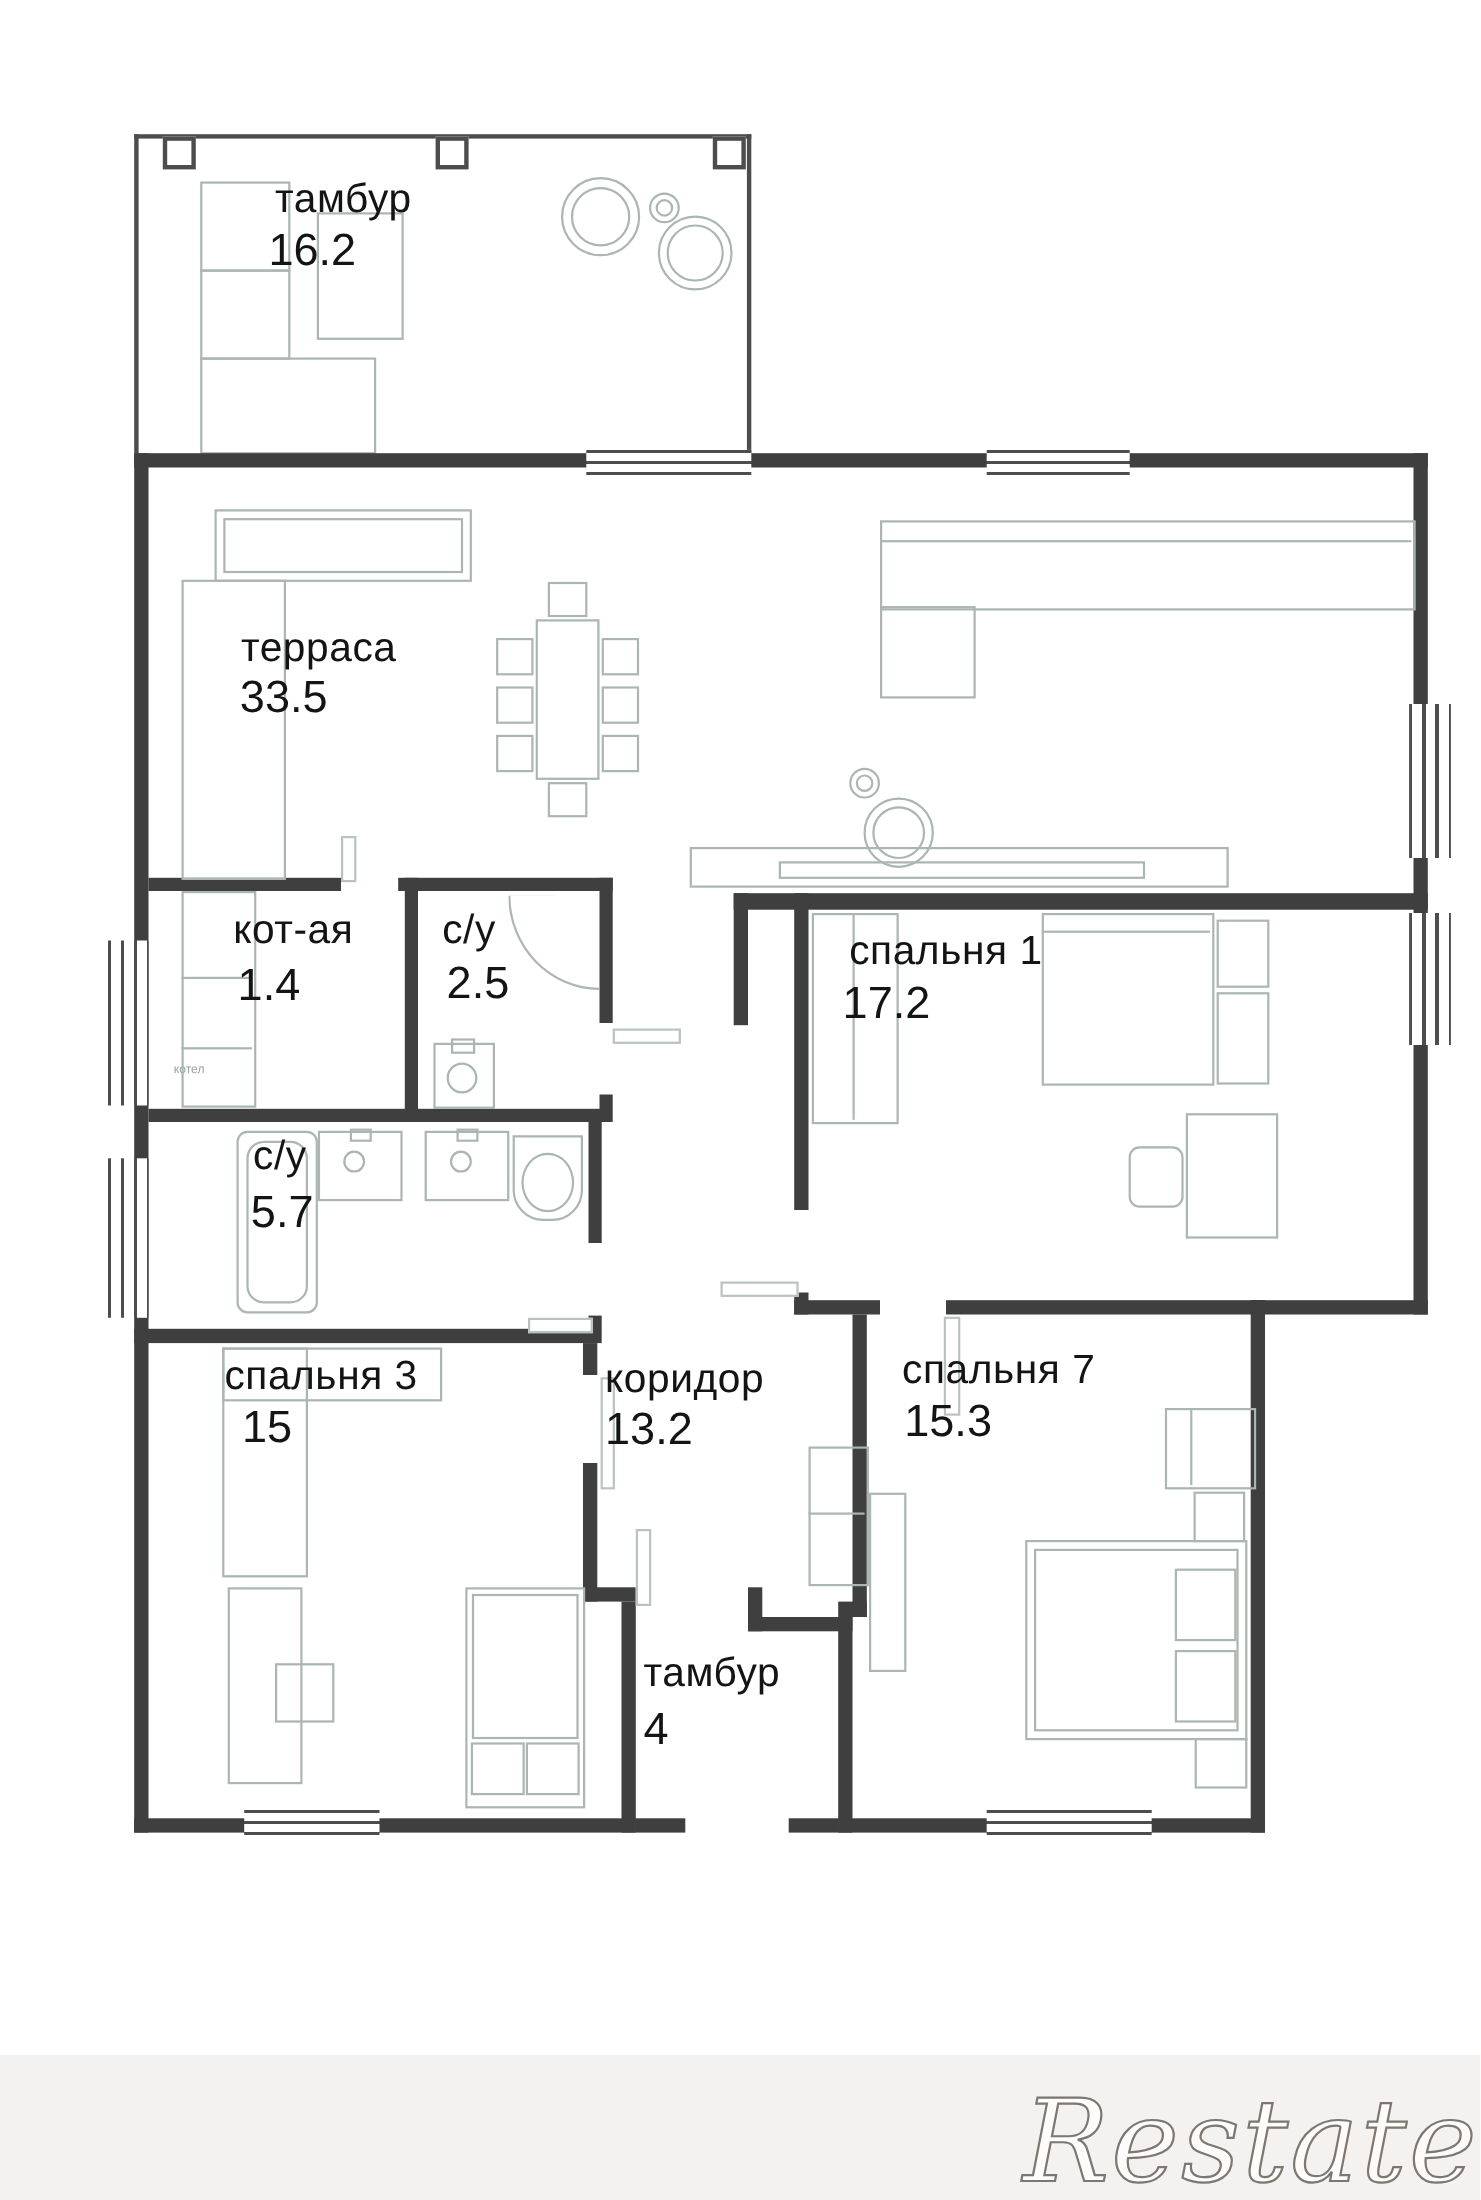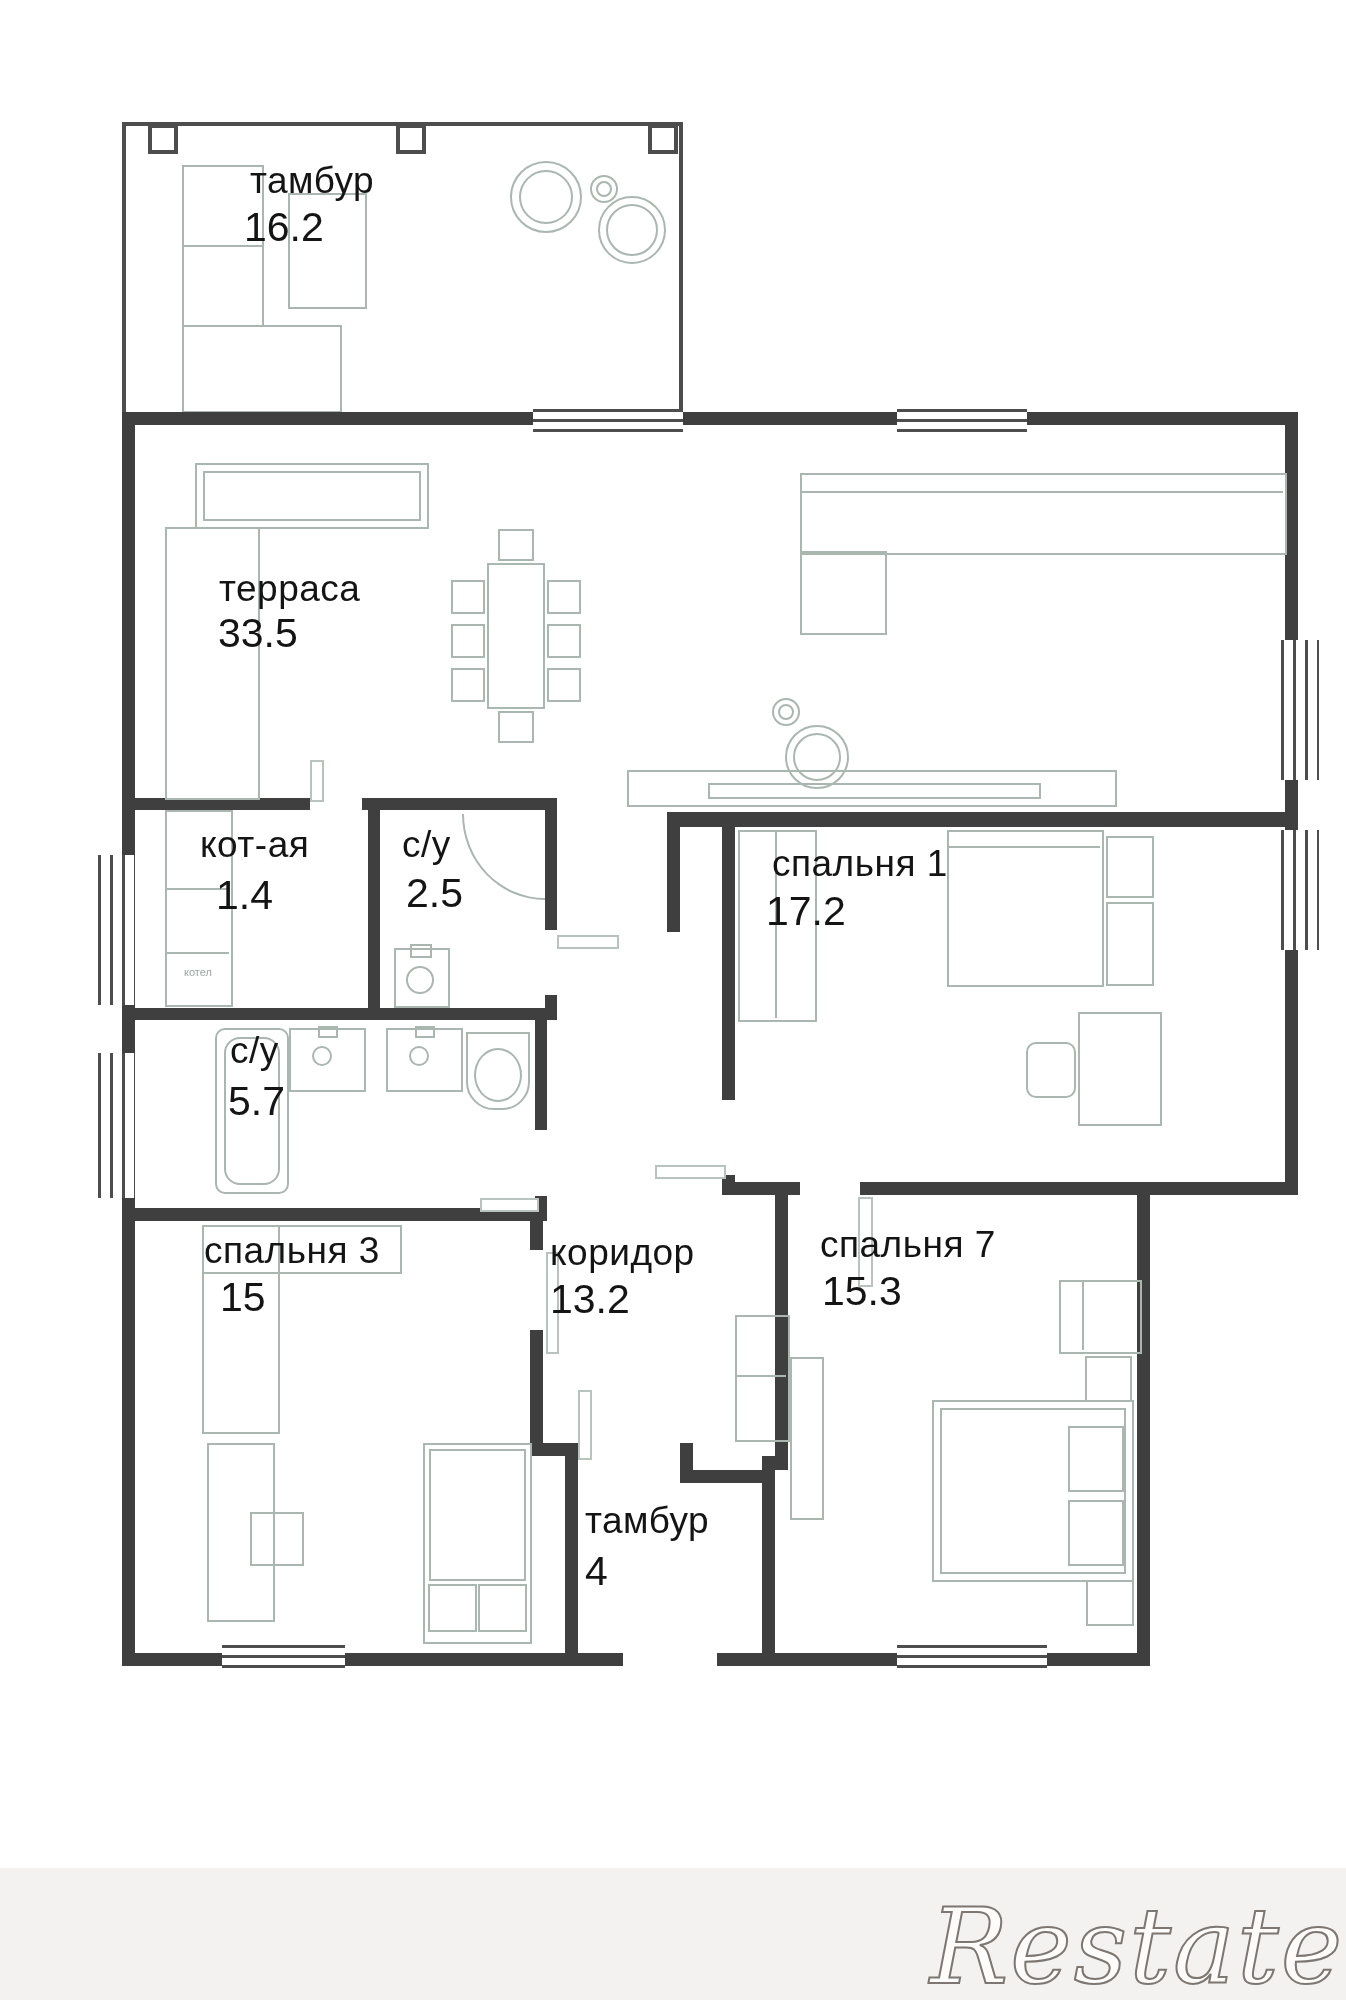--- a/index.html
+++ b/index.html
@@ -136,23 +136,23 @@
 
   <div class="f" style="left:627px;top:770px;width:486px;height:33px"></div>
   <div class="f" style="left:708px;top:783px;width:329px;height:12px"></div>
 
   <div class="lbl" style="left:219px;top:568px">терраса</div>
   <div class="num" style="left:218px;top:610px">33.5</div>
 
   <div class="f" style="left:165px;top:810px;width:64px;height:193px"></div>
   <div class="fl" style="left:165px;top:888px;width:64px;height:2px"></div>
   <div class="fl" style="left:165px;top:952px;width:64px;height:2px"></div>
-  <div class="tiny" style="left:184px;top:966px">котел</div>
-
-  <div class="lbl" style="left:200px;top:824px">кот-ая</div>
+  <div class="tiny" style="left:158px;top:966px">котел</div>
+
+  <div class="lbl" style="left:212px;top:824px">кот-ая</div>
   <div class="num" style="left:216px;top:872px">1.4</div>
 
   <div class="f" style="left:462px;top:814px;width:81px;height:84px;border-top:none;border-right:none;border-radius:0 0 0 100%"></div>
   <div class="f" style="left:394px;top:948px;width:52px;height:56px"></div>
   <div class="f ring" style="left:406px;top:966px;width:24px;height:24px"></div>
   <div class="f" style="left:410px;top:944px;width:18px;height:10px"></div>
 
   <div class="lbl" style="left:402px;top:824px">с/у</div>
   <div class="num" style="left:406px;top:870px">2.5</div>
 

